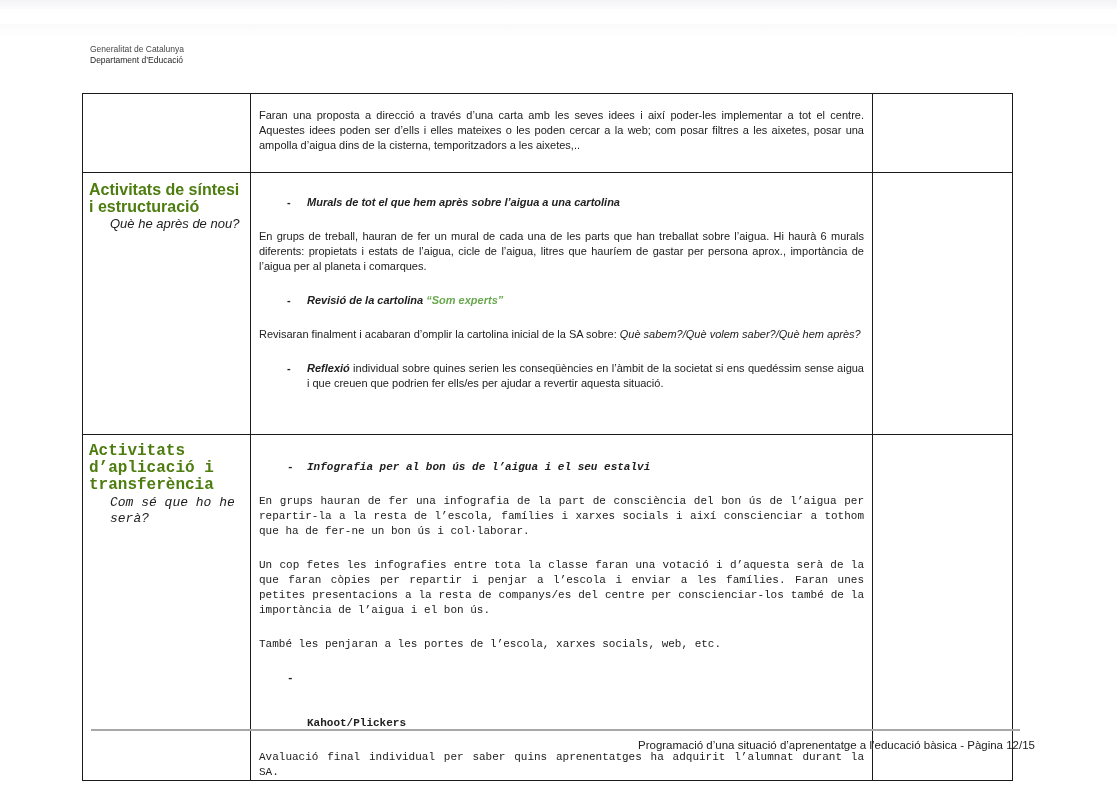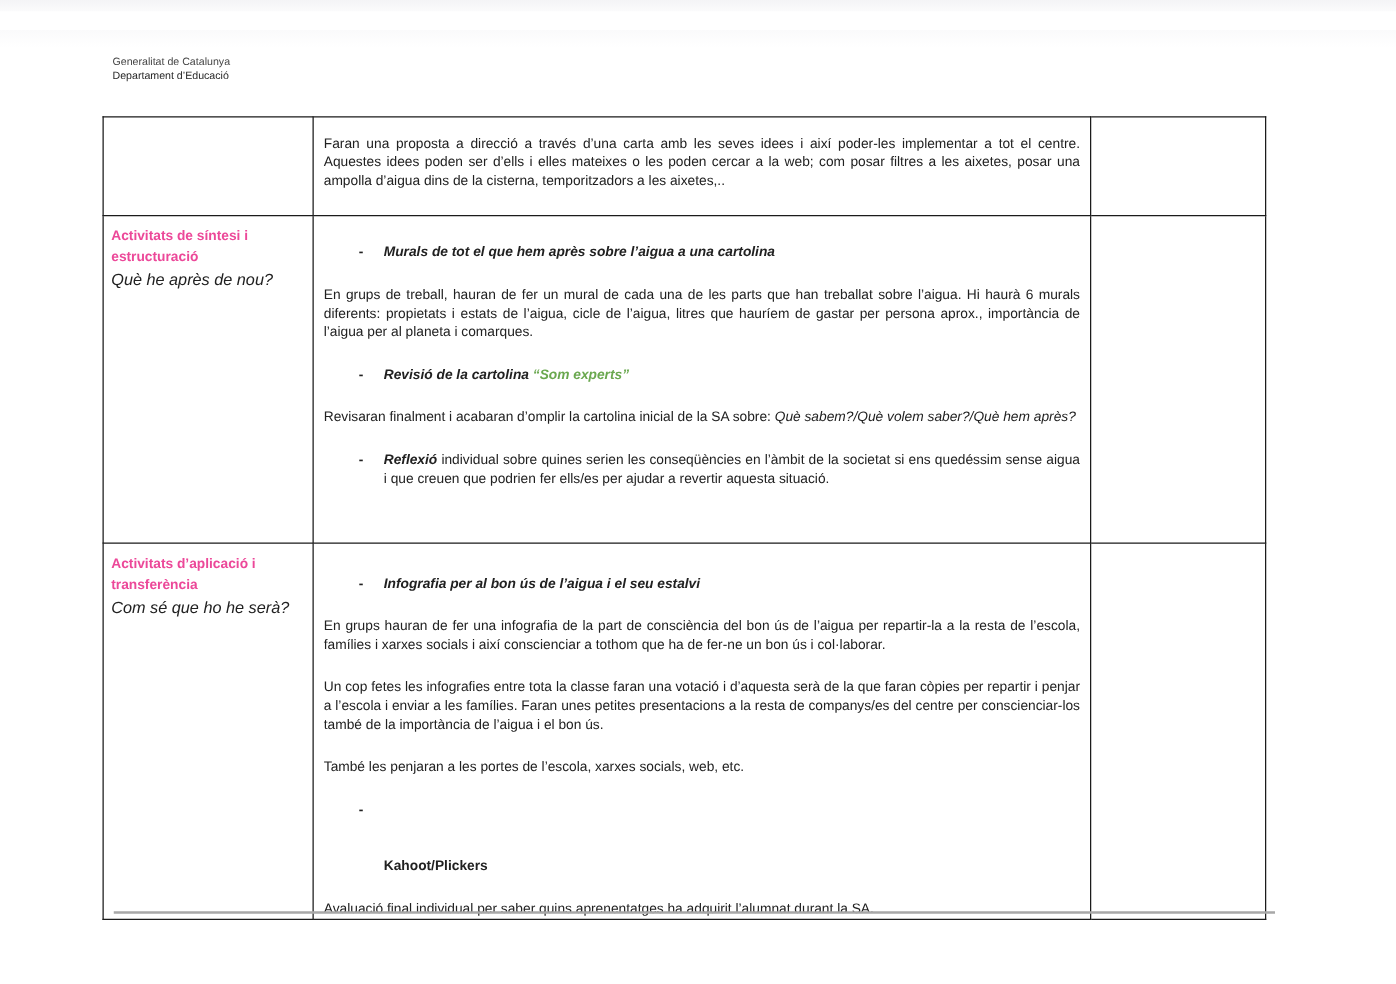--- a/index.html
+++ b/index.html
@@ -8,24 +8,24 @@
   .band-top{position:absolute;left:0;top:0;width:1117px;height:9px;
             background:linear-gradient(#f4f4f6,#fbfbfc);}
   .band-edge{position:absolute;left:0;top:24px;width:1117px;height:14px;
              background:linear-gradient(#fafafb,#ffffff);}
   .logo{position:absolute;left:90px;top:44px;font-size:8.5px;line-height:10.5px;}
   .logo .l1{color:#454545;}
   .logo .l2{font-weight:normal;color:#1f1f1f;}
   table.doc-table{position:absolute;left:82px;top:93px;width:930px;
                   border-collapse:collapse;table-layout:fixed;}
   .doc-table td{border:1.5px solid #1b1b1b;vertical-align:top;padding:0;}
-  tr.r1{height:79px;padding-left:32px;} tr.r2{height:262px;} tr.r3{height:242px;}
+  tr.r1{height:79px;padding-left:32px;} tr.r2{height:262px;} tr.r3{height:242px;font-family:Liberation Mono, monospace;}
   .label-cell{padding:8px 10px 0 6px;}
-  .cell-title{font-weight:bold;font-size:11px;line-height:17px;color:#ec4899;}
-  .cell-sub{font-style:italic;font-size:13px;line-height:16px;margin-top:1px;}
+  .cell-title{font-weight:bold;font-size:16px;line-height:17px;color:#4d7c0f;}
+  .cell-sub{font-style:italic;font-size:13px;line-height:16px;margin-top:1px;margin-left:21px;}
   .content{padding:0 8px;}
   .r1 .content{padding-top:14px;}
   .r2 .content{padding-top:22px;}
   .r3 .content{padding-top:25px;}
   .para{margin:0;font-size:11px;line-height:15px;text-align:justify;}
   .blk{margin-bottom:19px;}
   .blk:last-child{margin-bottom:0;}
   .bullet{display:flex;margin-left:28px;font-size:11px;line-height:15px;}
   .dash{width:20px;flex:none;font-weight:bold;}
   .bi{font-weight:bold;font-style:italic;}
@@ -115,13 +115,14 @@
           </div>
           <p class="para blk">Avaluació final individual per saber quins aprenentatges ha adquirit l’alumnat durant la SA.</p>
         </div>
       </td>
       <td></td>
     </tr>
   </tbody>
     </table>
 
   <div class="footer-line"></div>
+  <div class="footer-text">Programació d’una situació d’aprenentatge a l’educació bàsica - Pàgina 12/15</div>
 </div>
 
 </body></html>

